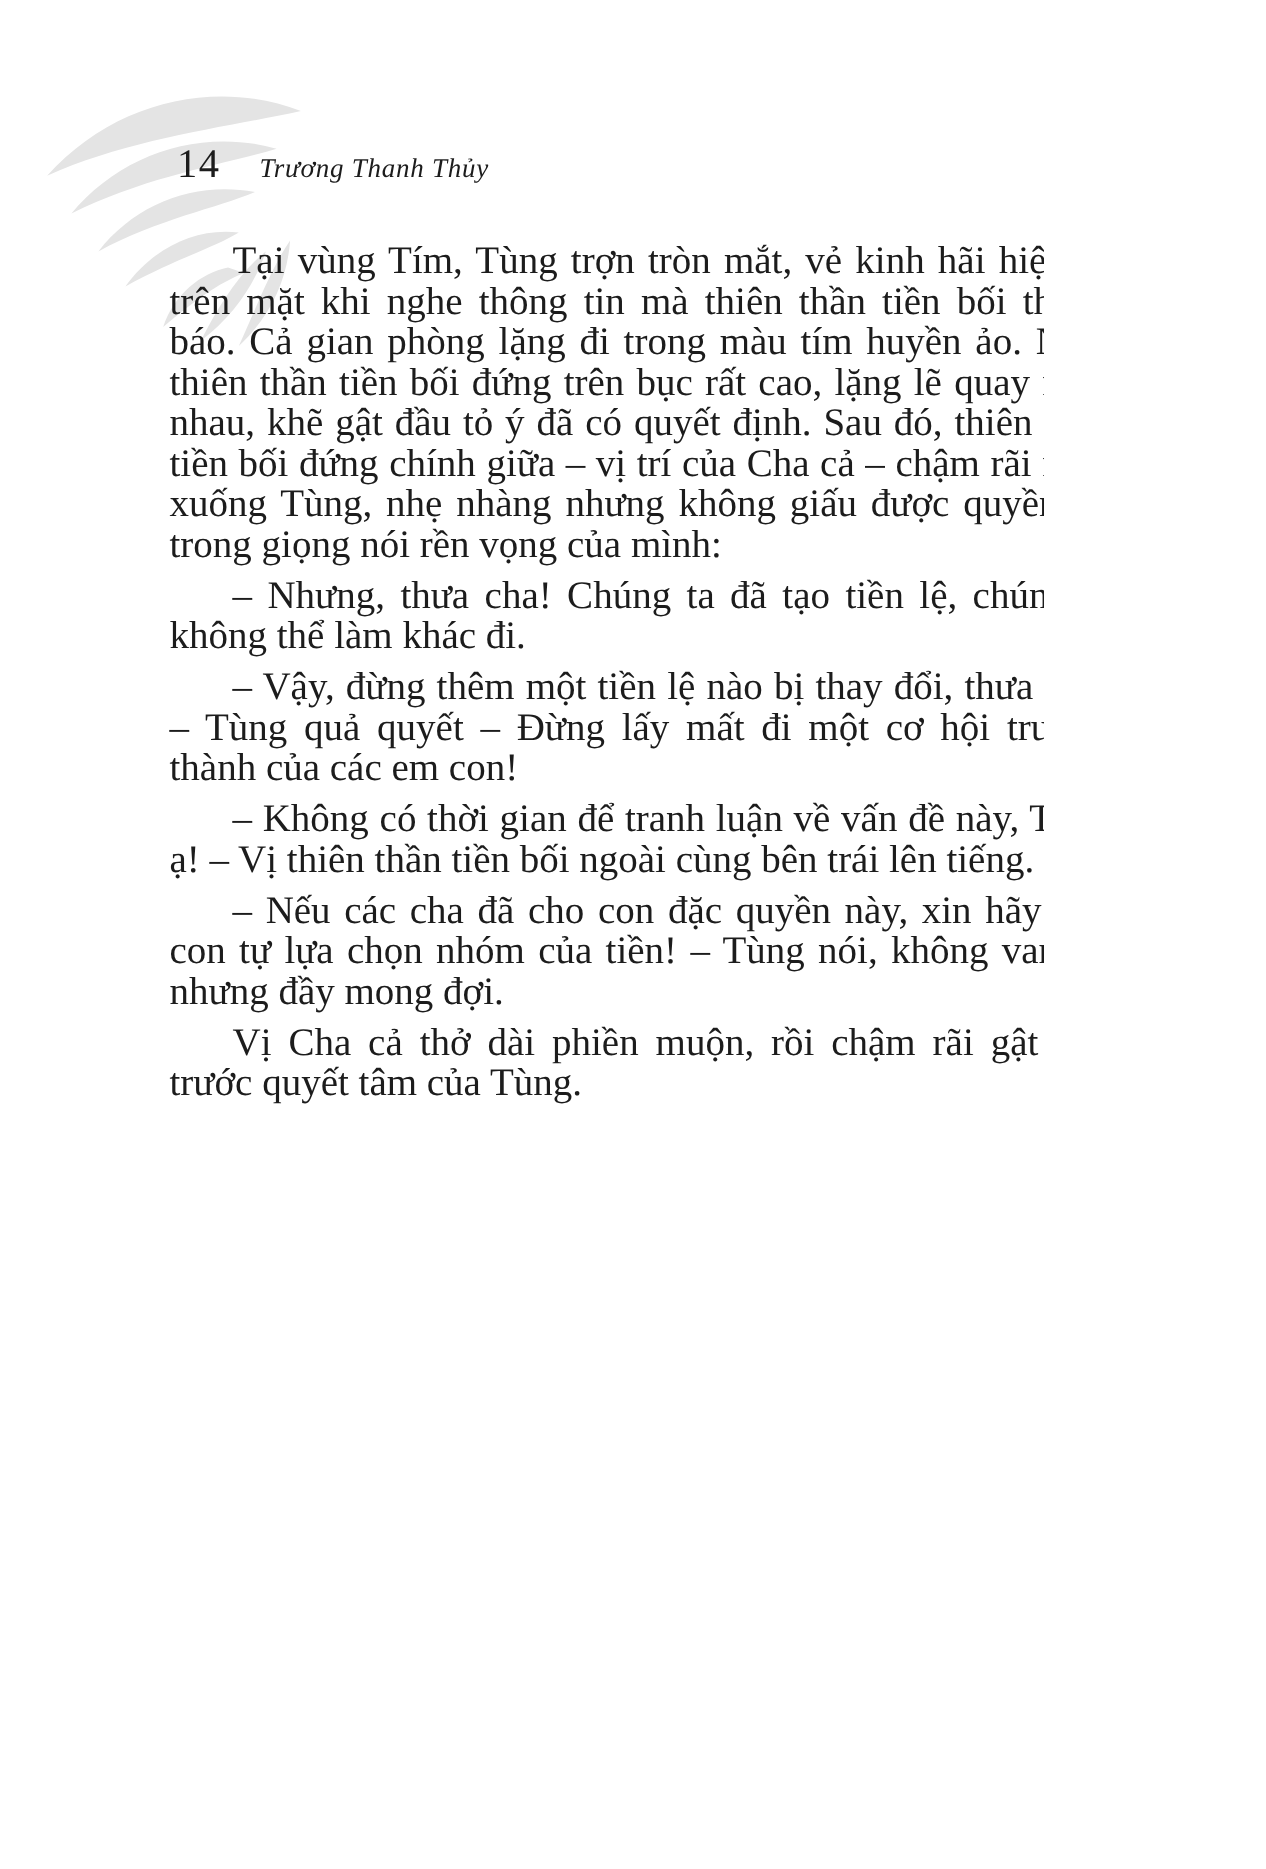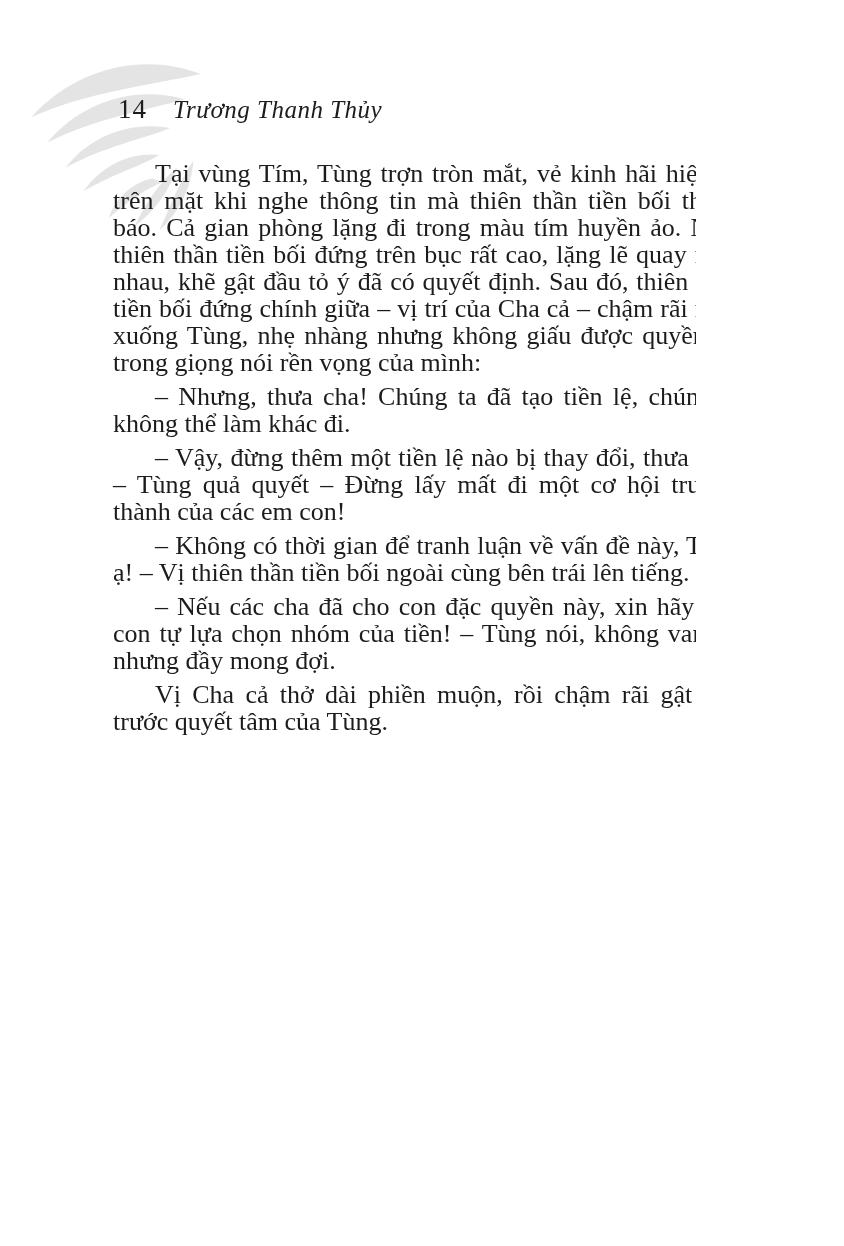--- a/index.html
+++ b/index.html
@@ -33,21 +33,21 @@
     align-items: baseline;
     gap: 26px;
     white-space: nowrap;
   }
   .pagenum {
     font-size: 27px;
     letter-spacing: 1px;
   }
   .author {
     font-style: italic;
-    font-size: 25px;
+    font-size: 18px;
     letter-spacing: 0.5px;
   }
   .body-text {
     position: absolute;
     top: 160px;
     left: 113px;
     width: 628px;
     font-size: 26px;
     line-height: 27px;
     text-align: justify;

